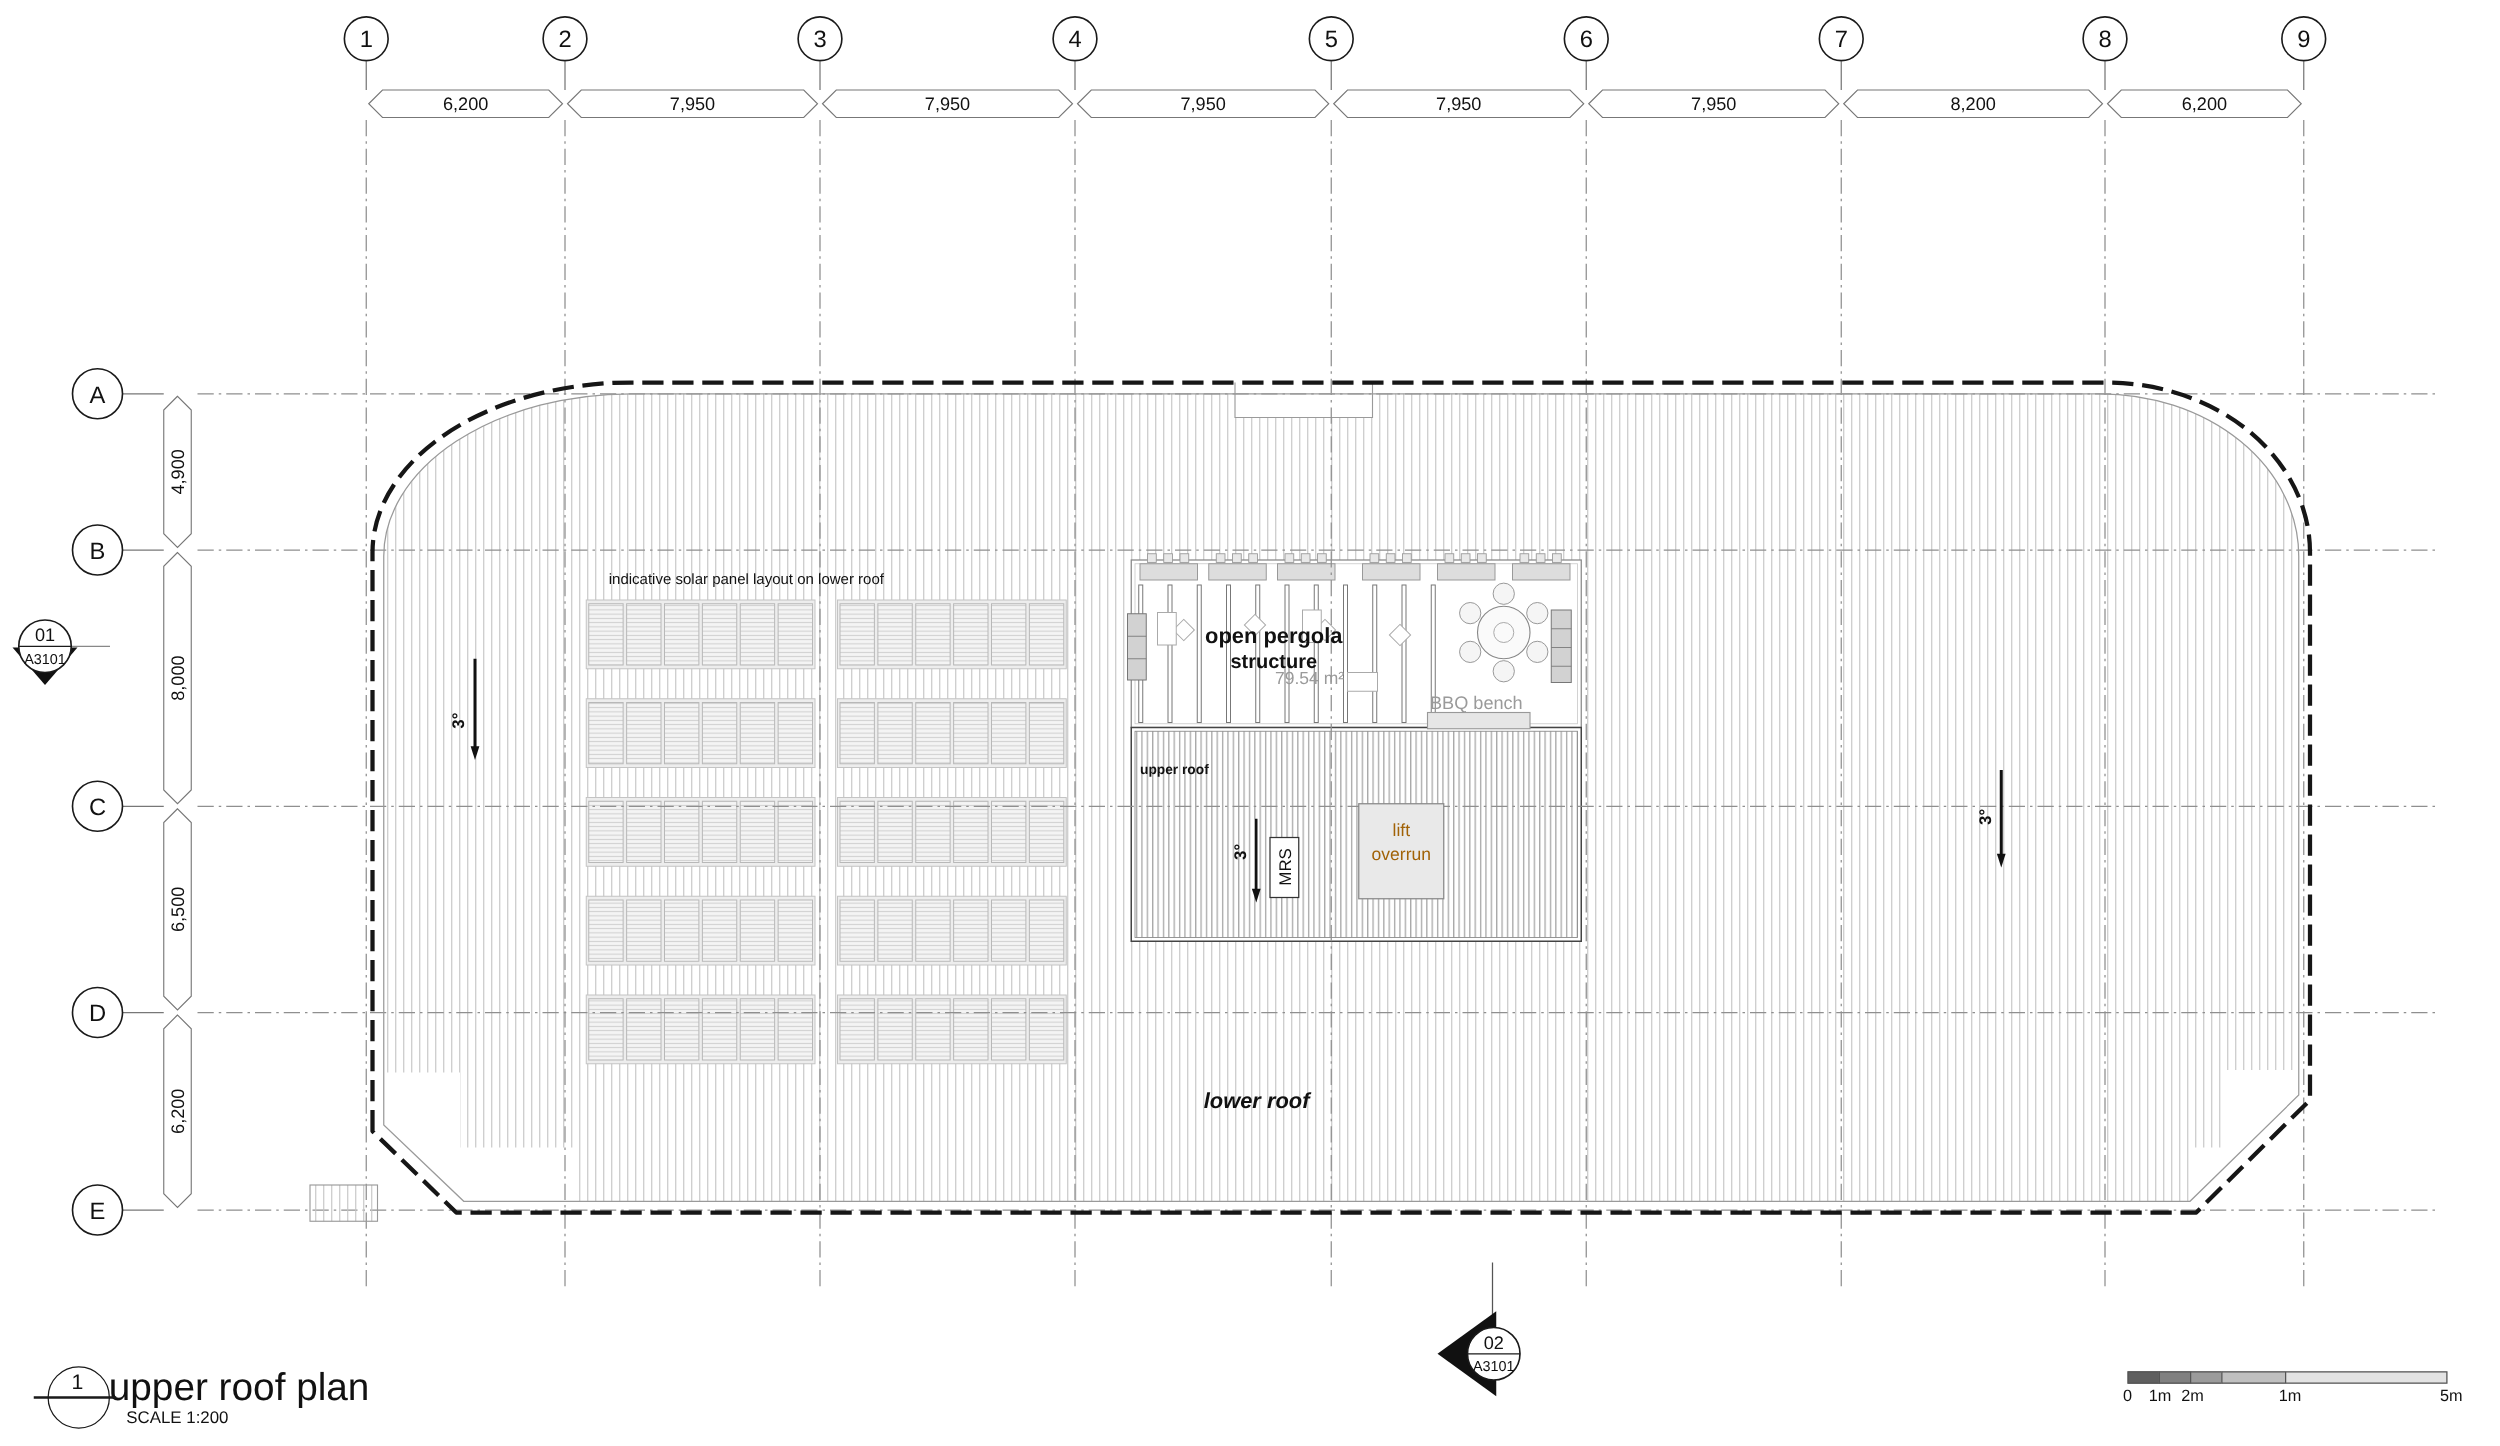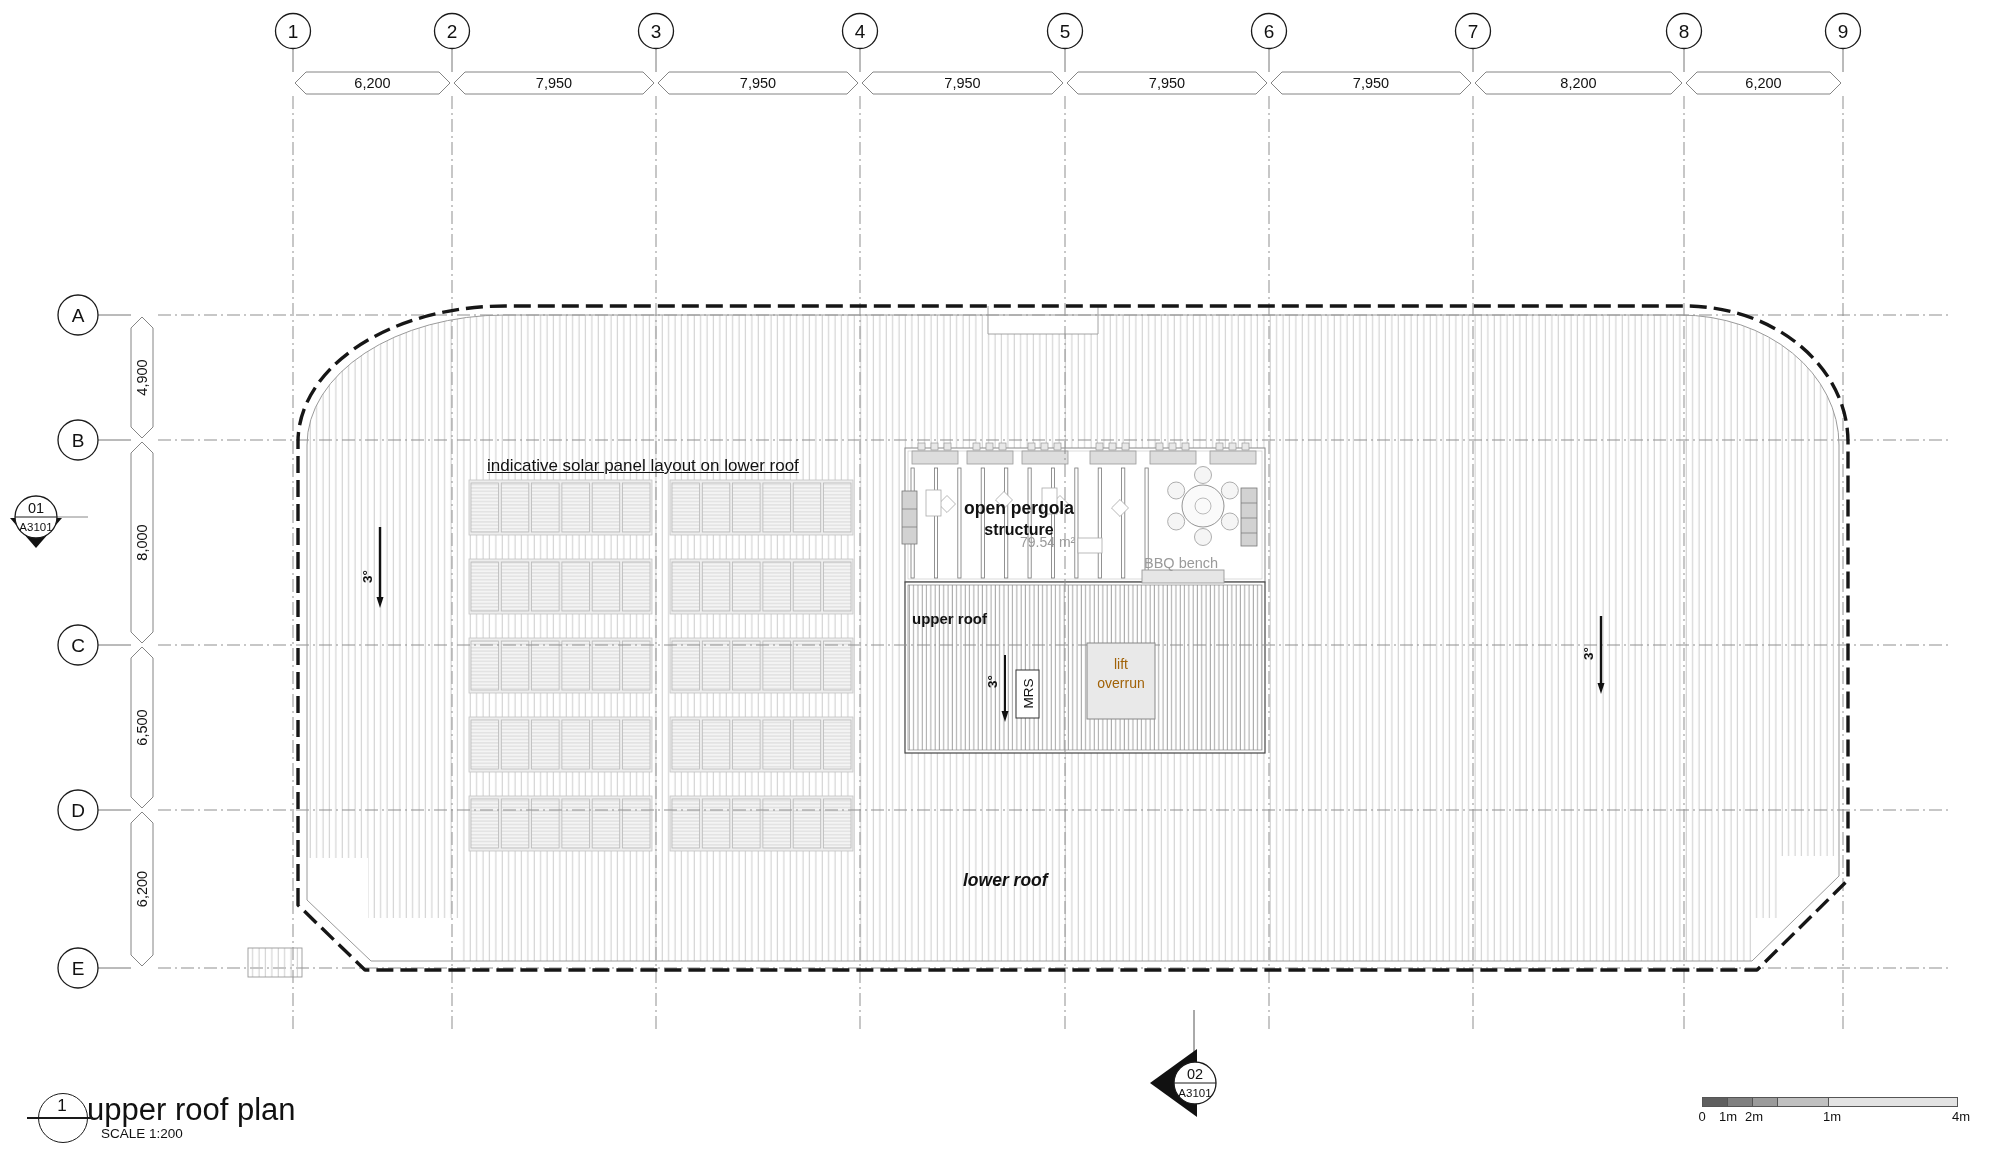--- a/index.html
+++ b/index.html
@@ -301,28 +301,28 @@
         <text x="142" y="382.5" text-anchor="middle" font-size="14.5" fill="#111" font-family="Liberation Sans, sans-serif" transform="rotate(-90 142 377.5)">4,900</text>
         <polygon points="142,442 131,453 131,632 142,643 153,632 153,453" fill="#fff" stroke="#777" stroke-width="0.9"></polygon>
         <text x="142" y="547.5" text-anchor="middle" font-size="14.5" fill="#111" font-family="Liberation Sans, sans-serif" transform="rotate(-90 142 542.5)">8,000</text>
         <polygon points="142,647 131,658 131,797 142,808 153,797 153,658" fill="#fff" stroke="#777" stroke-width="0.9"></polygon>
         <text x="142" y="732.5" text-anchor="middle" font-size="14.5" fill="#111" font-family="Liberation Sans, sans-serif" transform="rotate(-90 142 727.5)">6,500</text>
         <polygon points="142,812 131,823 131,955 142,966 153,955 153,823" fill="#fff" stroke="#777" stroke-width="0.9"></polygon>
         <text x="142" y="894" text-anchor="middle" font-size="14.5" fill="#111" font-family="Liberation Sans, sans-serif" transform="rotate(-90 142 889)">6,200</text>
       </g>
     </svg>
 
-  <div class="lbl" style="left:487px;top:456px;font-size:17px;text-decoration:underline;">indicative solar panel layout on lower roof</div>
+  <div class="lbl" style="left:487px;top:456px;font-size:12px;">indicative solar panel layout on lower roof</div>
 
   <div class="lbl muted" style="left:1020px;top:534px;font-size:14px;">79.54 m²</div>
   <div class="lbl bold ctr" style="left:944px;top:498px;width:150px;font-size:17.5px;">open pergola</div>
   <div class="lbl bold ctr" style="left:944px;top:521px;width:150px;font-size:16px;">structure</div>
   <div class="lbl muted" style="left:1144px;top:555px;font-size:14.5px;">BBQ bench</div>
 
-  <div class="lbl bold" style="left:912px;top:610px;font-size:15px;">upper roof</div>
+  <div class="lbl bold" style="left:912px;top:610px;font-size:11px;">upper roof</div>
   <div class="lbl bold" style="left:963px;top:870px;font-size:17.5px;font-style:italic;">lower roof</div>
 
   <div class="lift-box-text">
     <div>lift</div>
     <div>overrun</div>
   </div>
 
   <div class="lbl ctr rot" style="left:988px;top:686px;width:80px;font-size:13.5px;">MRS</div>
 
   <div class="lbl ctr rot" style="left:347px;top:569px;width:40px;font-size:13.5px;font-weight:600;">3°</div>
@@ -340,15 +340,15 @@
         <div class="seg" style="width: 26px; background: rgb(95, 95, 95);"></div>
         <div class="seg" style="width: 26px; background: rgb(128, 128, 128);"></div>
         <div class="seg" style="width: 26px; background: rgb(155, 155, 155);"></div>
         <div class="seg" style="width: 52px; background: rgb(192, 192, 192);"></div>
         <div class="seg" style="width: 130px; background: rgb(227, 227, 227);"></div>
       </div>
   <span class="sb-lbl" style="left: 0px;">0</span>
       <span class="sb-lbl" style="left: 26px;">1m</span>
       <span class="sb-lbl" style="left: 52px;">2m</span>
       <span class="sb-lbl" style="left: 130px;">1m</span>
-      <span class="sb-lbl" style="left: 259px;">4m</span>
+      <span class="sb-lbl" style="left: 259px;">5m</span>
     </div>
 </div>
 
 </body></html>

